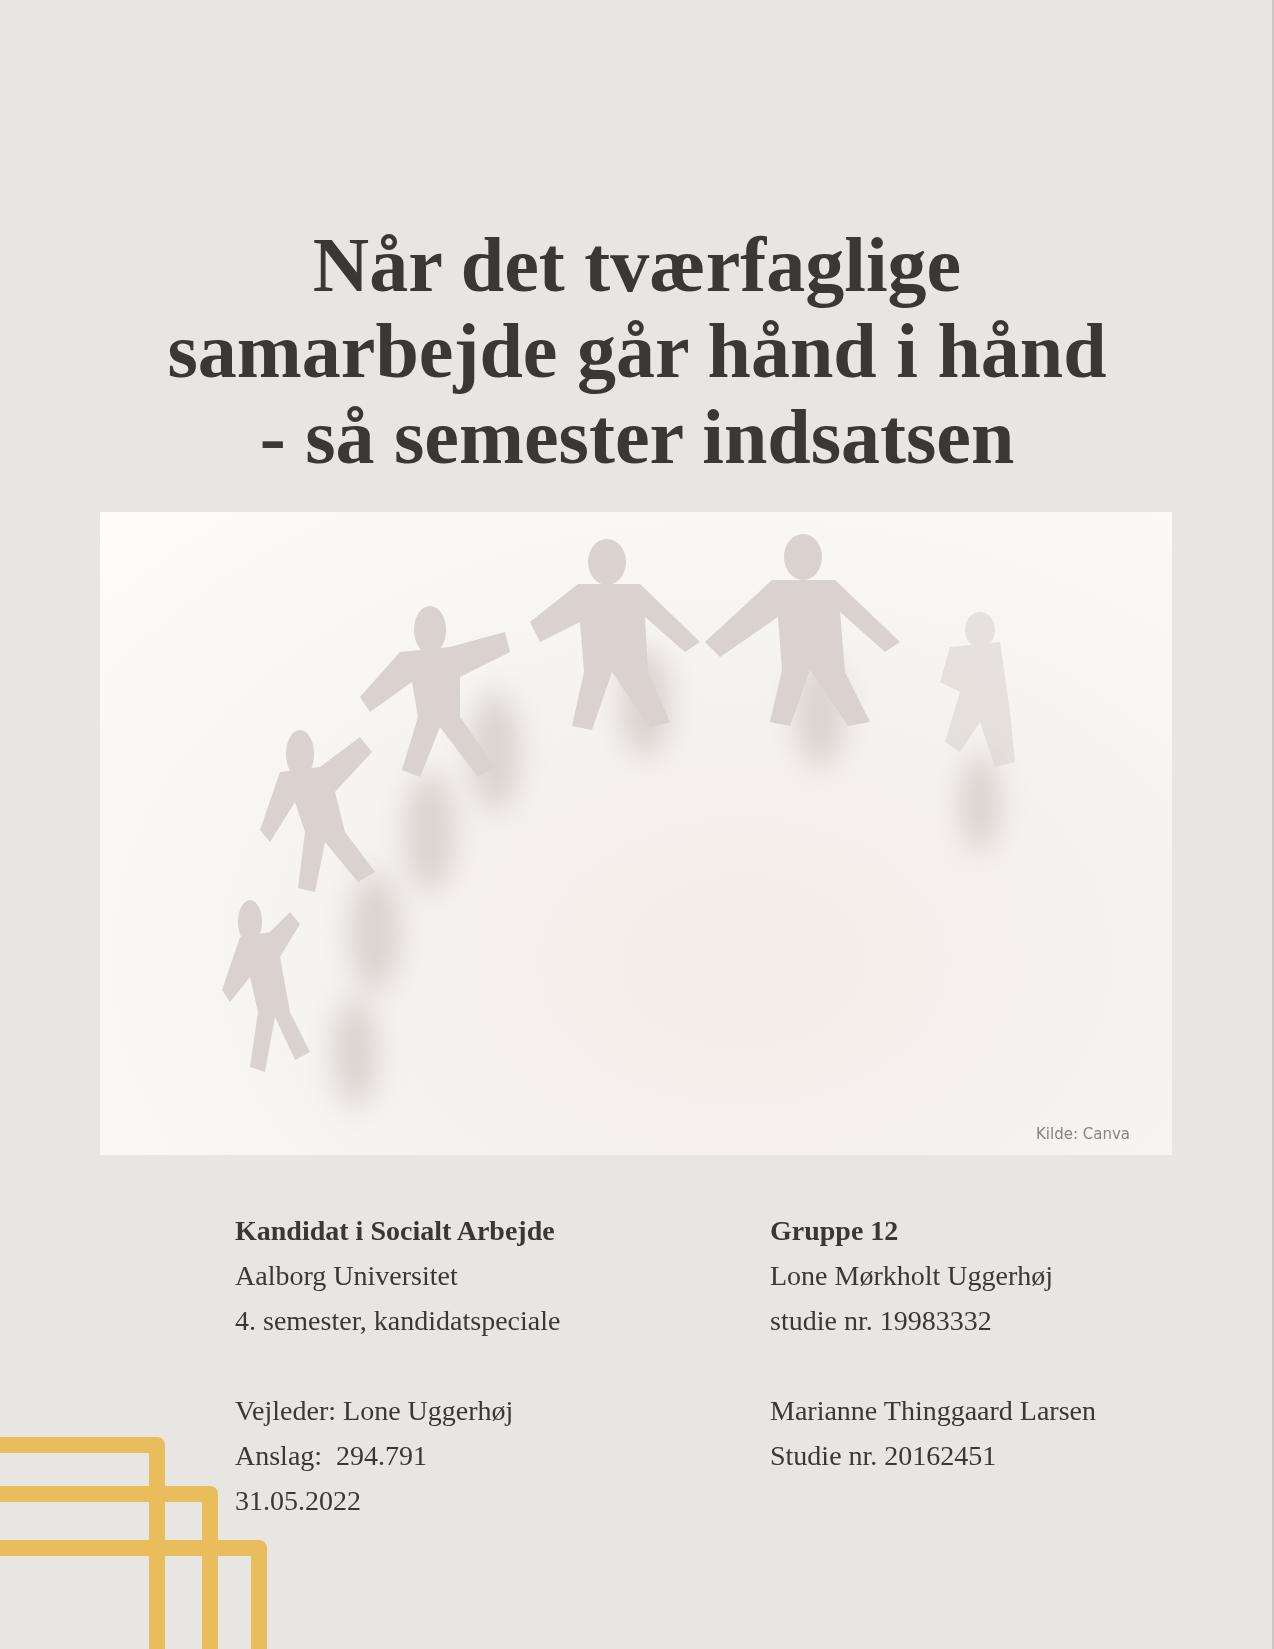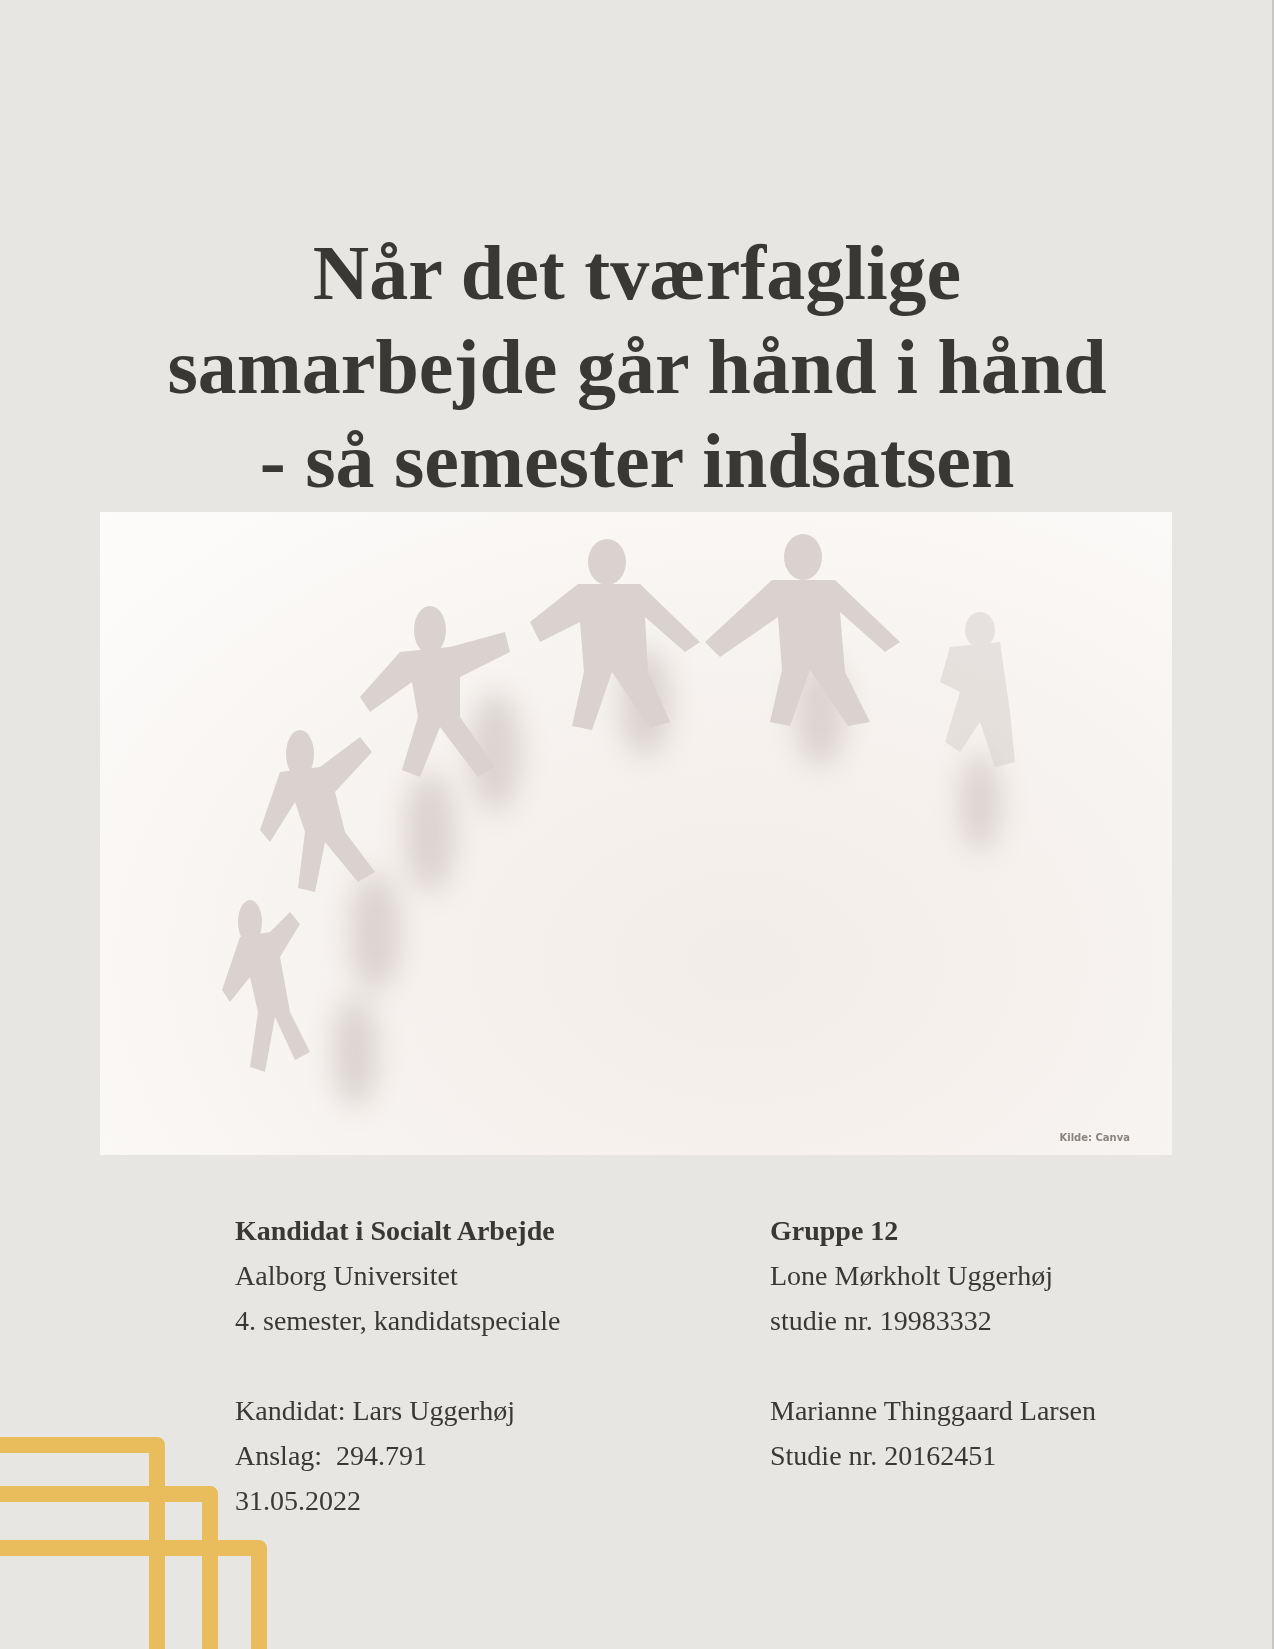--- a/index.html
+++ b/index.html
@@ -13,30 +13,30 @@
   .right-edge {
     position: absolute; top: 0; right: 0; width: 2px; height: 100%;
     background: #c9c7c3;
   }
   .title {
     position: absolute; left: 0; width: 1274px; top: 222px;
     text-align: center;
     font-weight: bold; font-size: 78px; line-height: 86px;
     color: #3a3834; margin: 0;
   }
-  .title span { display: block; margin-top: 8px; }
+  .title span { display: block; }
   .cover-image {
     position: absolute; left: 100px; top: 512px; width: 1072px; height: 643px;
     background: radial-gradient(ellipse at 60% 70%, #f3ede9 0%, #f6f2ef 45%, #fbf9f7 80%, #fdfcfa 100%);
     overflow: hidden;
   }
   .cover-image svg { position: absolute; left: 0; top: 0; }
   .caption {
     position: absolute; right: 42px; bottom: 12px;
-    font-family: "DejaVu Sans", sans-serif; font-size: 10px; color: #8a8480; font-weight: bold;
+    font-family: "DejaVu Sans", sans-serif; font-size: 15px; color: #8a8480;
   }
   .col { position: absolute; top: 1208px; font-size: 28px; line-height: 45px; }
   .col.left { left: 235px; }
   .col.right { left: 770px; }
   .col .line { display: block; white-space: pre; }
   .col .bold { font-weight: bold; }
   .col .gap { height: 45px; }
   .deco { position: absolute; left: 0; top: 0; pointer-events: none; }
 </style>
 </head>
@@ -89,21 +89,21 @@
     </g>
   </svg>
   <span class="caption">Kilde: Canva</span>
 </div>
 
 <div class="col left">
   <span class="line bold">Kandidat i Socialt Arbejde</span>
   <span class="line">Aalborg Universitet</span>
   <span class="line">4. semester, kandidatspeciale</span>
   <span class="line gap"></span>
-  <span class="line">Kandidat: Lars Uggerhøj</span>
+  <span class="line">Vejleder: Lone Uggerhøj</span>
   <span class="line">Anslag:  294.791</span>
   <span class="line">31.05.2022</span>
 </div>
 
 <div class="col right">
   <span class="line bold">Gruppe 12</span>
   <span class="line">Lone Mørkholt Uggerhøj</span>
   <span class="line">studie nr. 19983332</span>
   <span class="line gap"></span>
   <span class="line">Marianne Thinggaard Larsen</span>

